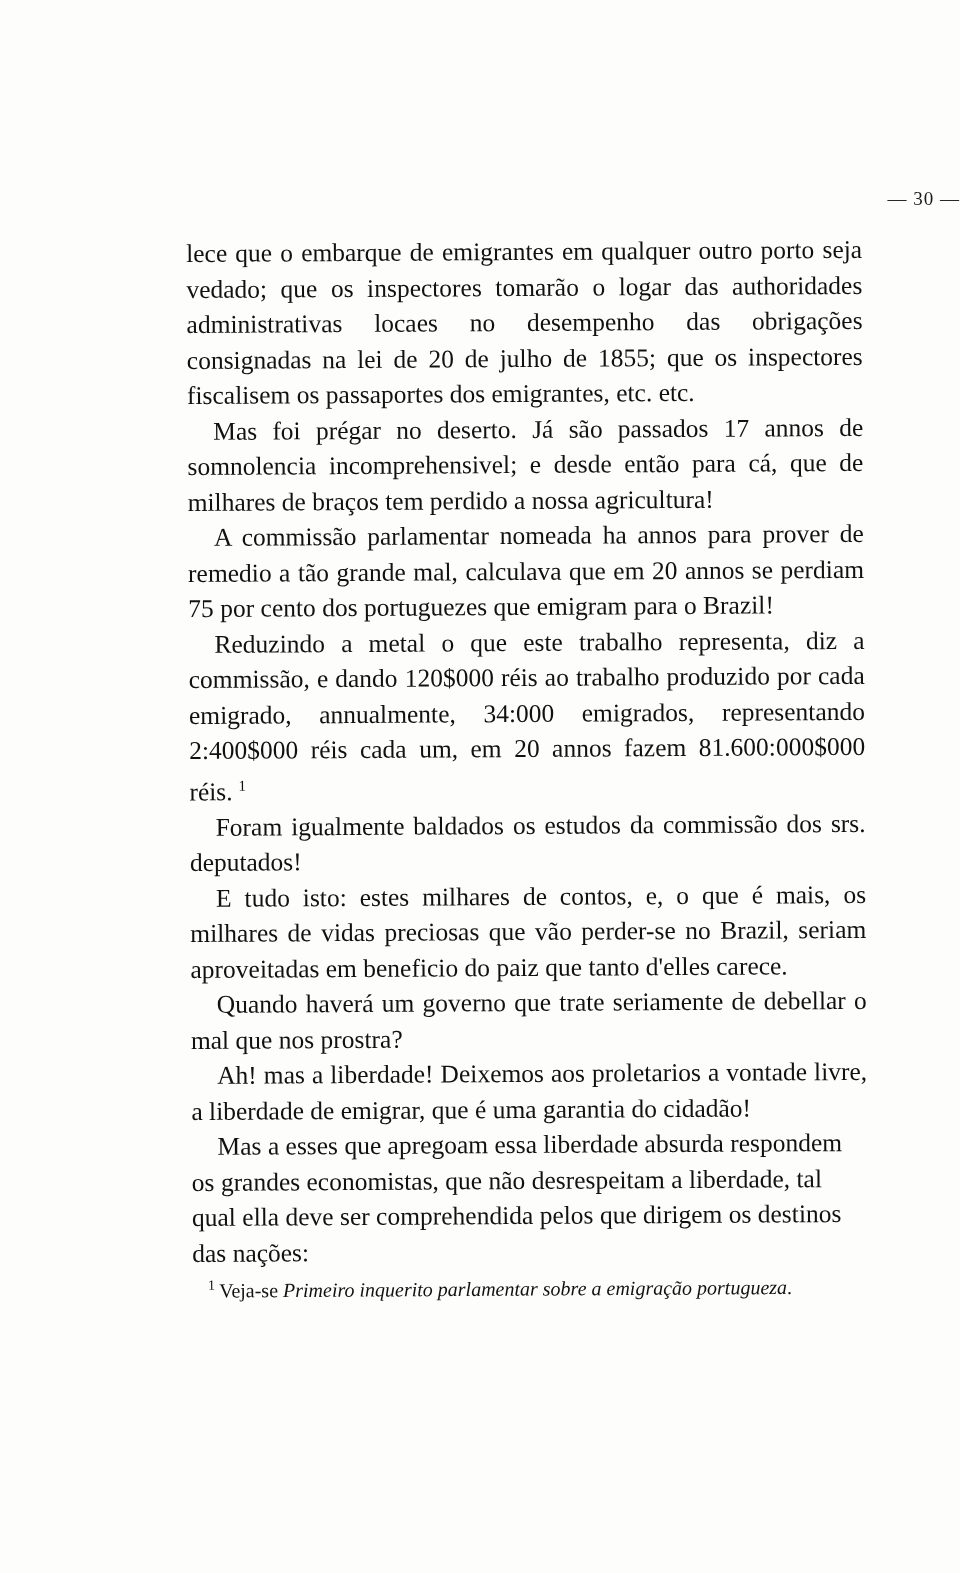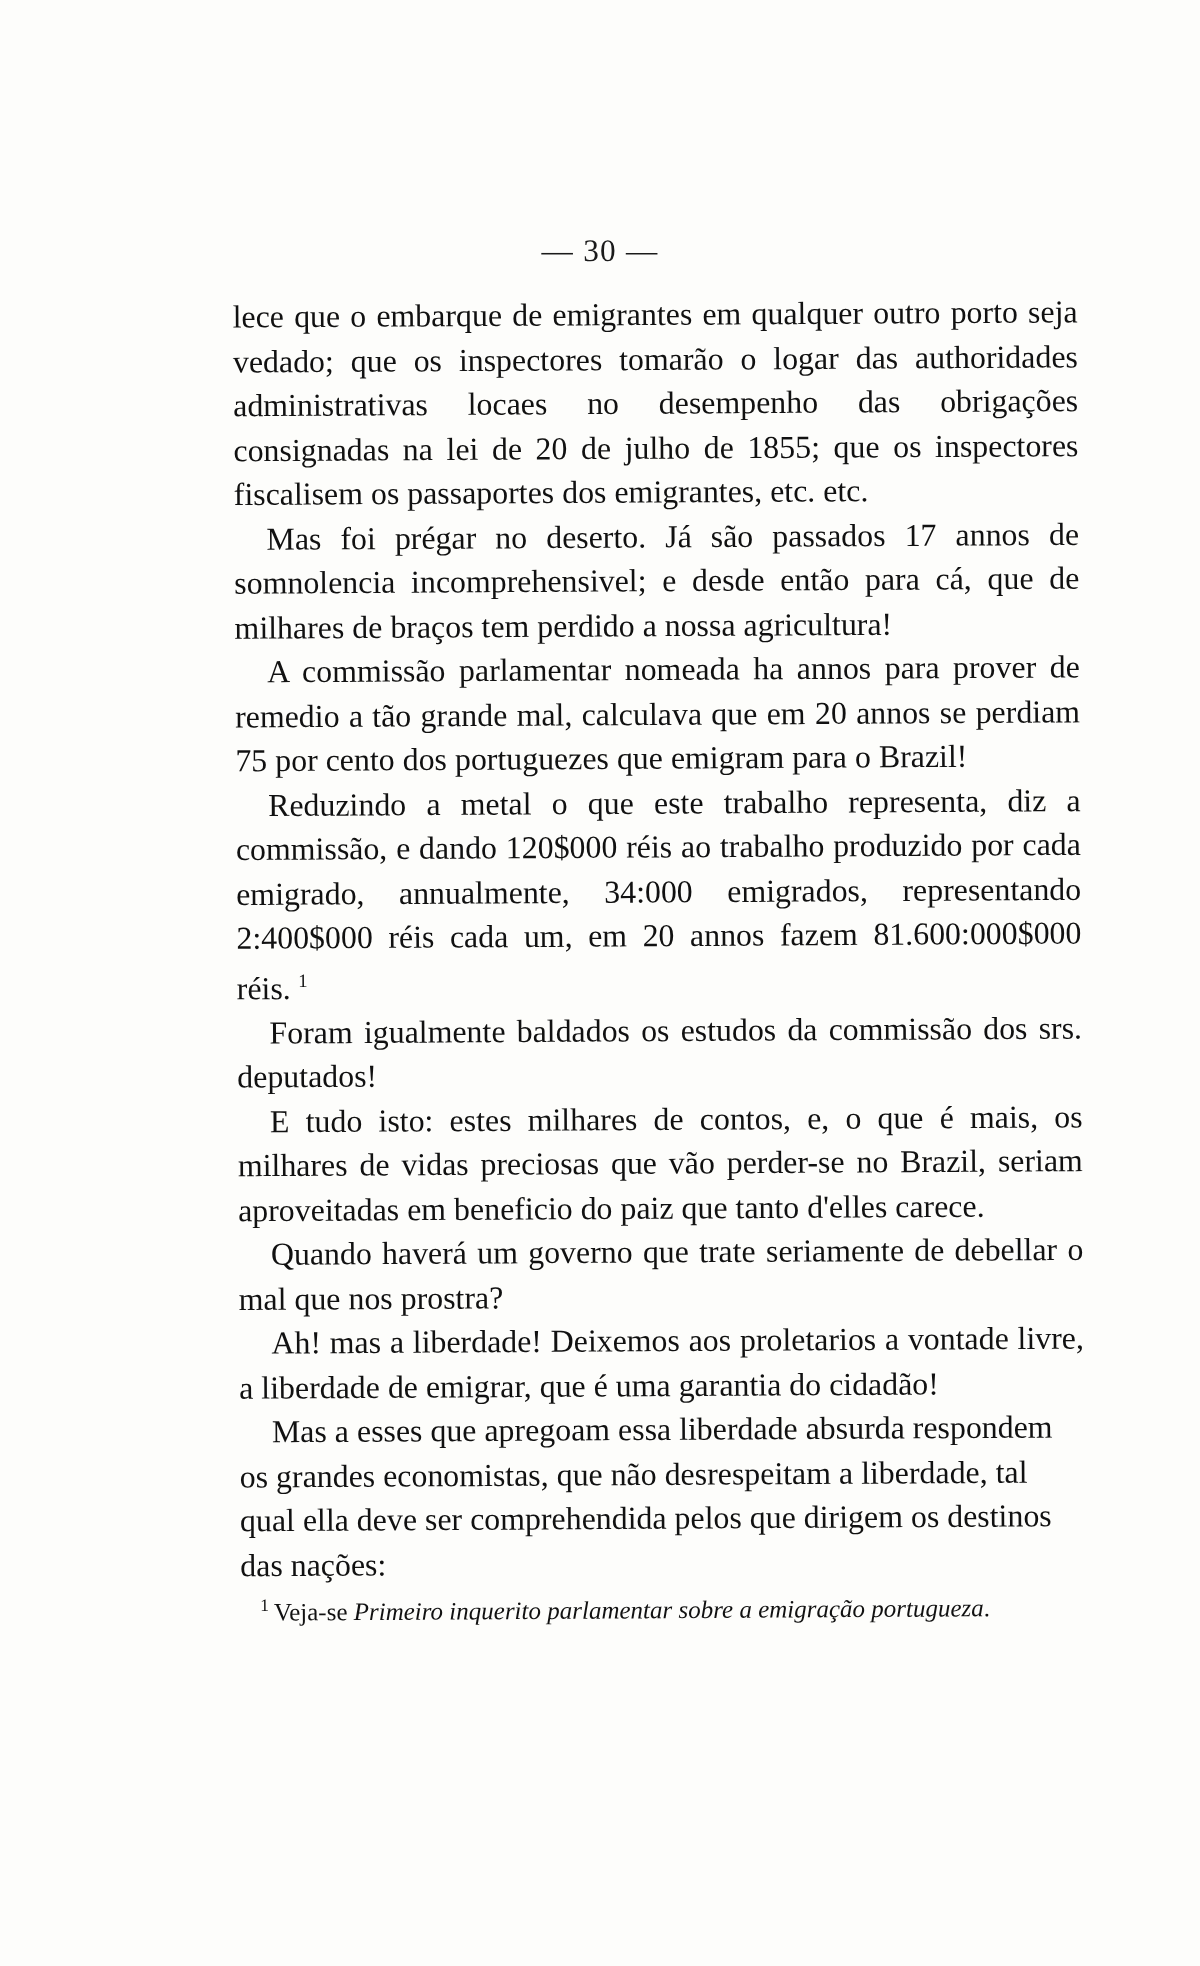--- a/index.html
+++ b/index.html
@@ -21,22 +21,22 @@
     left: 0;
     width: 960px;
     height: 1573px;
     background: #fdfdfb;
   }
   .page-number {
     position: absolute;
     top: 188px;
     left: 0;
     width: 960px;
-    text-align: center;
-    font-size: 25px;
+    text-align: right;
+    font-size: 19px;
     letter-spacing: 1px;
     color: #1a1a1a;
   }
   .body-text {
     position: absolute;
     top: 236px;
     left: 186px;
     width: 676px;
     font-size: 25.5px;
     line-height: 35.5px;

